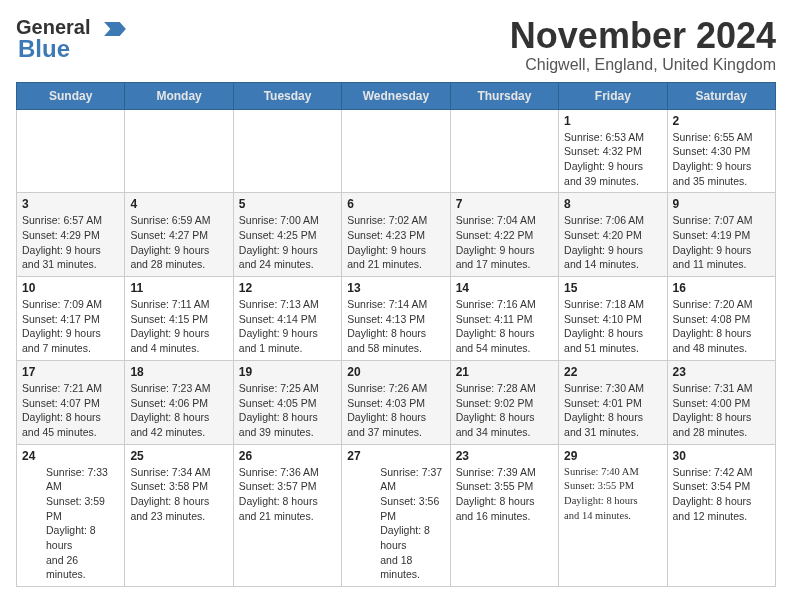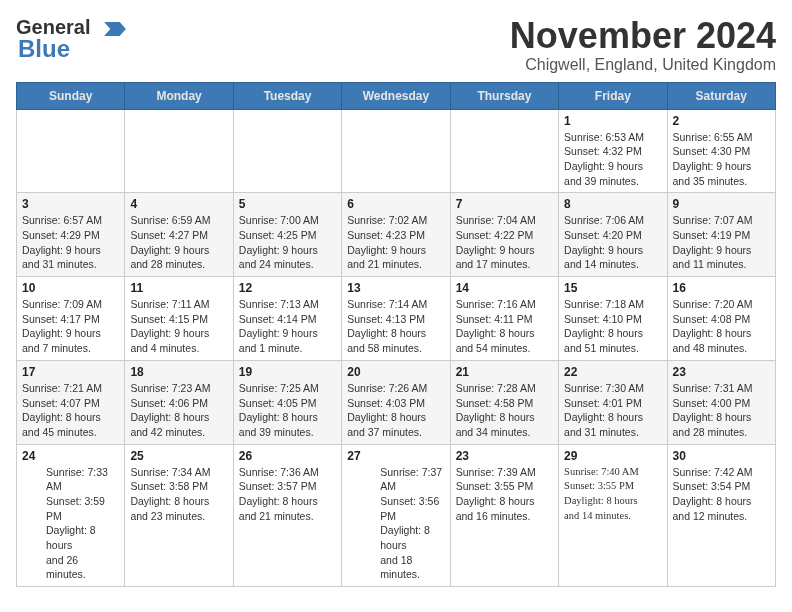--- a/index.html
+++ b/index.html
@@ -260,21 +260,21 @@
         <td>
           <span class="day-number">20</span>
           <div class="day-info" style="white-space: pre-line;">Sunrise: 7:26 AM
 Sunset: 4:03 PM
 Daylight: 8 hours
 and 37 minutes.</div>
         </td>
         <td>
           <span class="day-number">21</span>
           <div class="day-info" style="white-space: pre-line;">Sunrise: 7:28 AM
-Sunset: 4:58 PM
+Sunset: 9:02 PM
 Daylight: 8 hours
 and 34 minutes.</div>
         </td>
         <td>
           <span class="day-number">22</span>
           <div class="day-info" style="white-space: pre-line;">Sunrise: 7:30 AM
 Sunset: 4:01 PM
 Daylight: 8 hours
 and 31 minutes.</div>
         </td>

